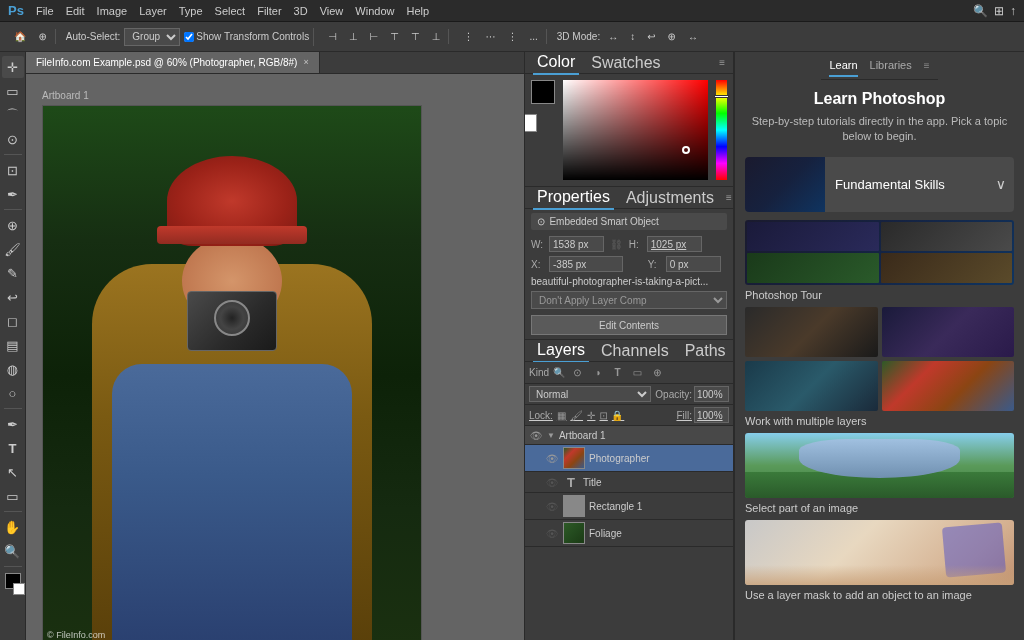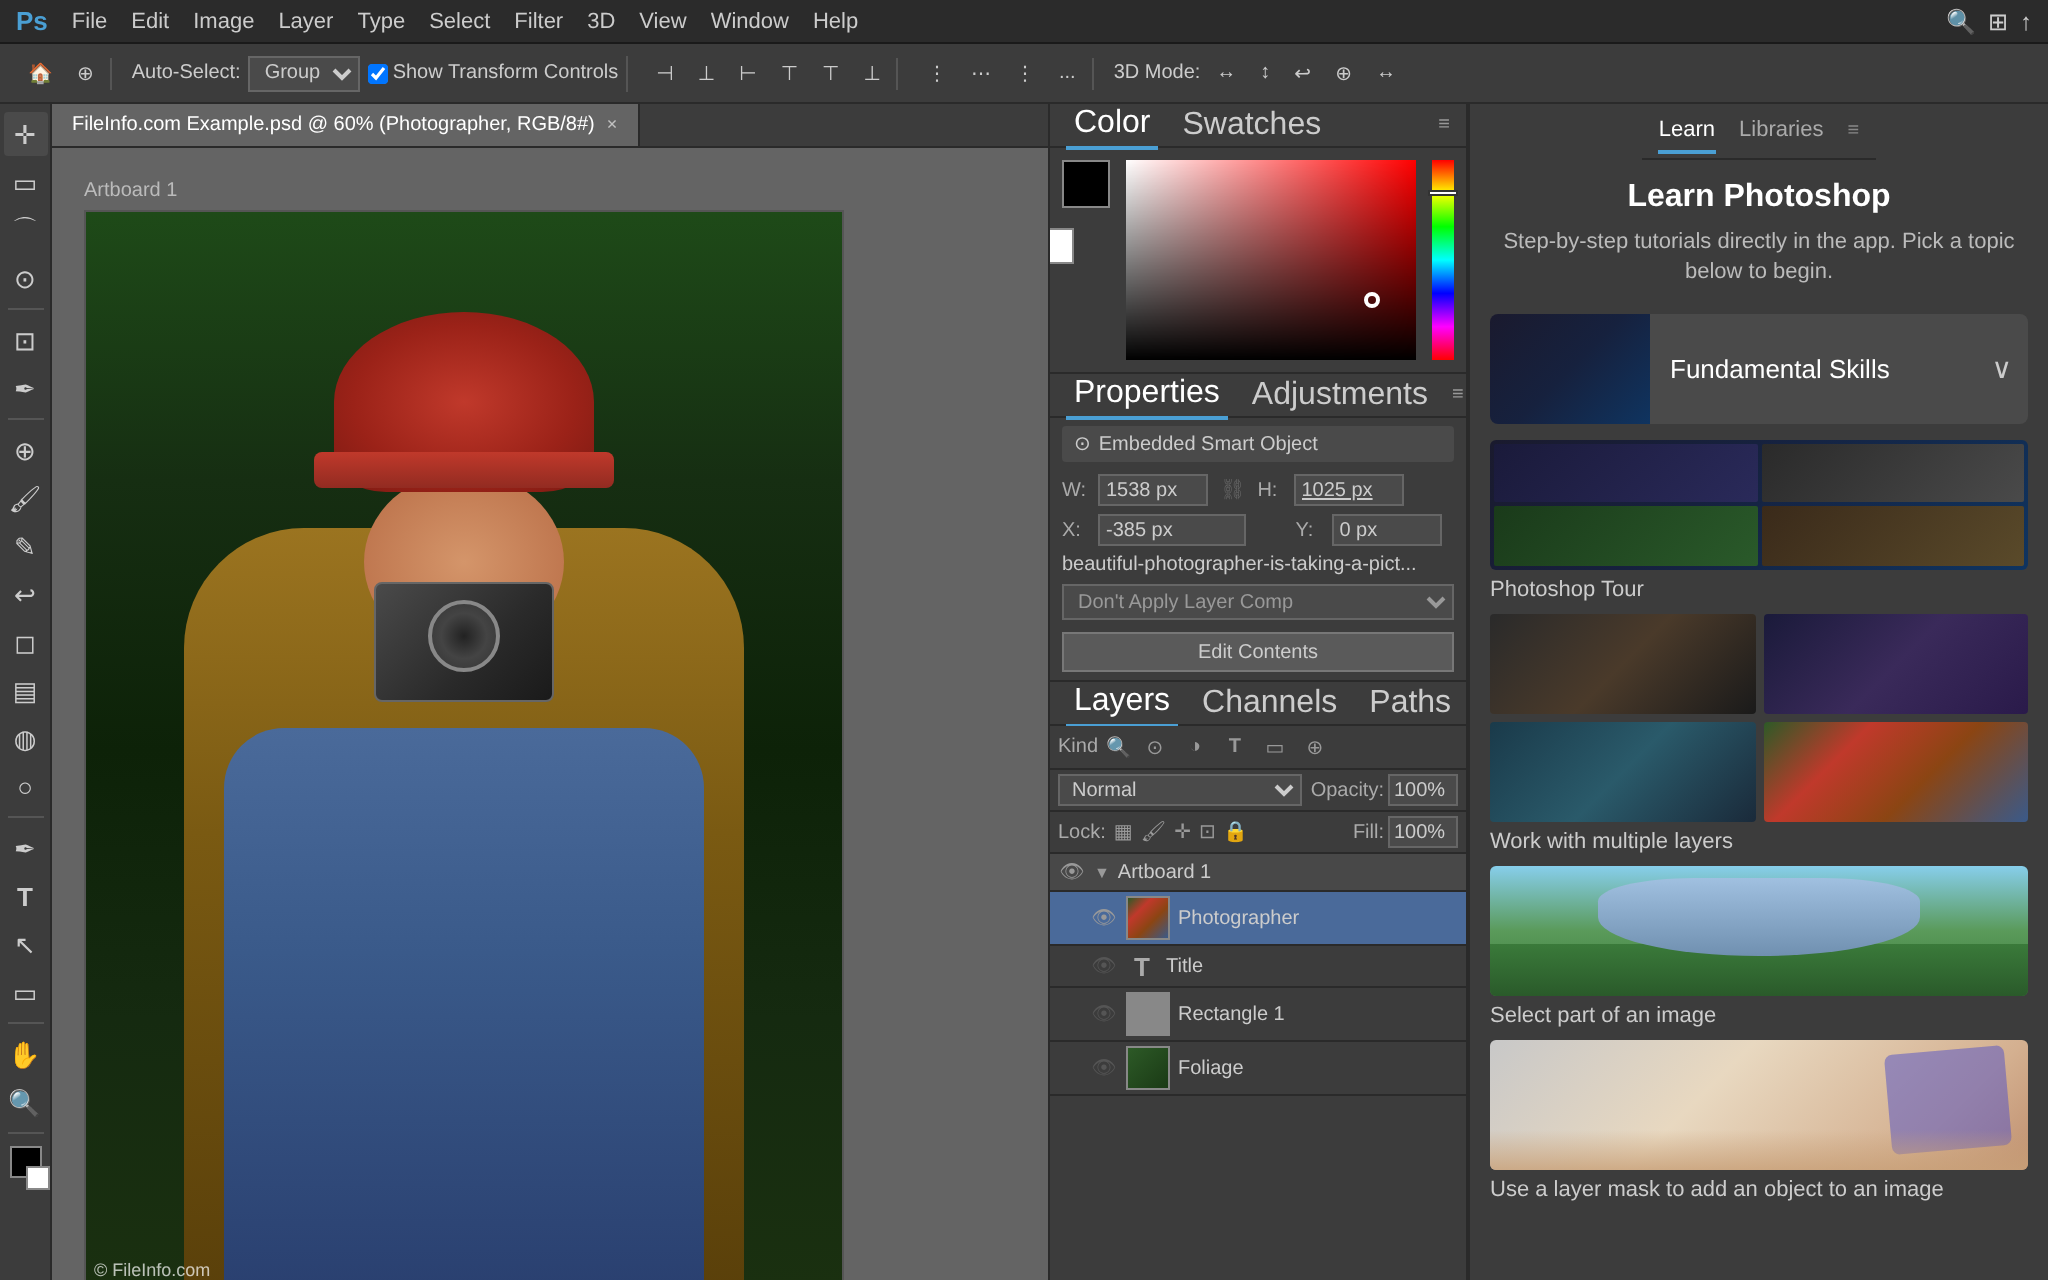--- a/index.html
+++ b/index.html
@@ -69,21 +69,21 @@
 
     
     #layers-panel { flex: 1; display: flex; flex-direction: column; overflow: hidden; }
     .layers-toolbar { height: 22px; background: #3c3c3c; display: flex; align-items: center; padding: 0 4px; gap: 4px; border-bottom: 1px solid #2a2a2a; }
     .layers-icon-btn { width: 16px; height: 16px; display: flex; align-items: center; justify-content: center; font-size: 10px; color: #999; cursor: pointer; }
     .blend-row { display: flex; align-items: center; padding: 2px 4px; gap: 4px; border-bottom: 1px solid #2a2a2a; }
     .blend-select { height: 16px; background: #4a4a4a; border: 1px solid #666; color: #ccc; font-size: 10px; padding: 0 2px; flex: 1; }
     .opacity-row { display: flex; align-items: center; gap: 2px; }
     .opacity-label { font-size: 10px; color: #aaa; }
     .opacity-value { width: 35px; height: 16px; background: #4a4a4a; border: 1px solid #666; color: #ccc; font-size: 10px; padding: 0 2px; }
-    .lock-row { display: flex; align-items: center; padding: 2px 4px; gap: 4px; border-bottom: 1px solid #2a2a2a; }
+    .lock-row { display: flex; align-items: center; padding: 2px 4px; gap: 4px; border-bottom: 1px solid #2a2a2a; text-decoration: underline; }
     .lock-label { font-size: 10px; color: #aaa; }
     .lock-icon { font-size: 10px; color: #999; cursor: pointer; }
     .fill-row { display: flex; align-items: center; gap: 2px; margin-left: auto; }
     
     #layers-list { flex: 1; overflow-y: auto; background: #3c3c3c; }
     .artboard-row { display: flex; align-items: center; padding: 2px 4px; background: #484848; border-bottom: 1px solid #2a2a2a; gap: 4px; cursor: pointer; }
     .expand-arrow { font-size: 8px; color: #999; cursor: pointer; }
     .vis-eye { width: 14px; height: 14px; display: flex; align-items: center; justify-content: center; font-size: 10px; color: #999; cursor: pointer; }
     .layer-thumb { width: 22px; height: 22px; background: #666; border: 1px solid #888; flex-shrink: 0; overflow: hidden; }
     .layer-name { font-size: 10px; color: #ccc; flex: 1; }

